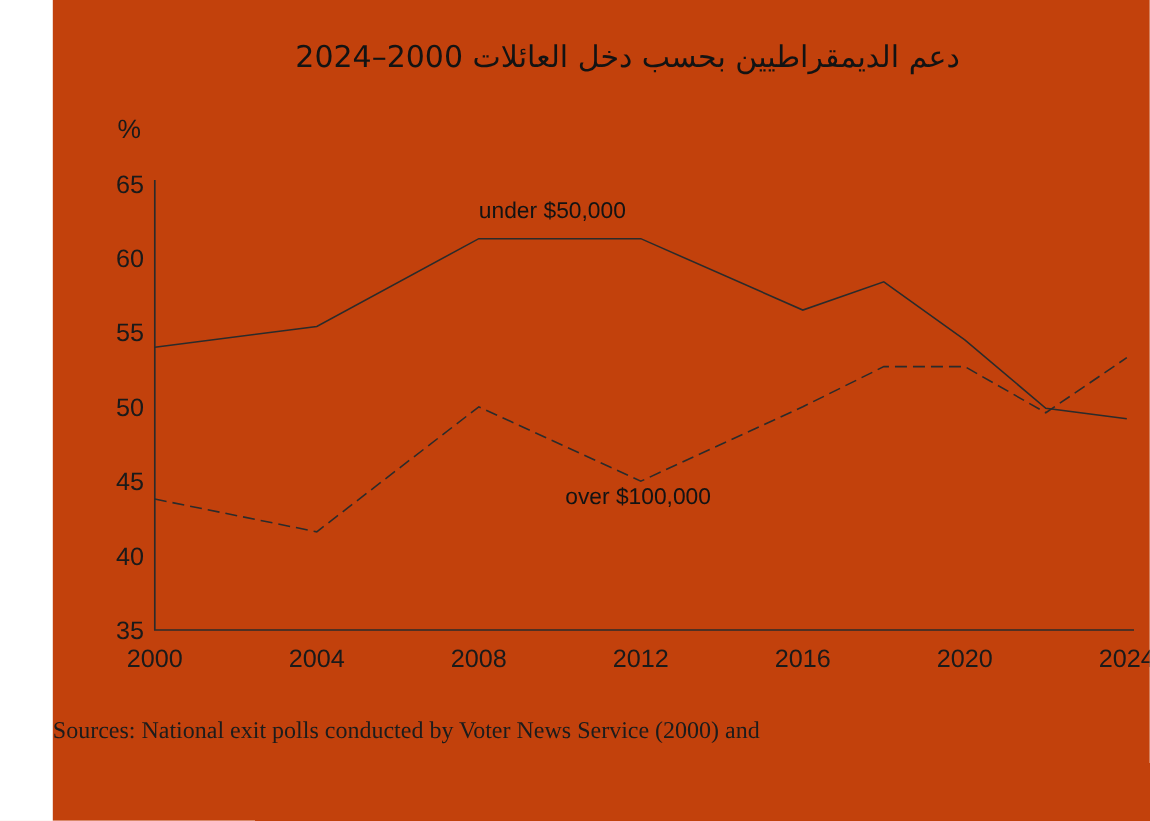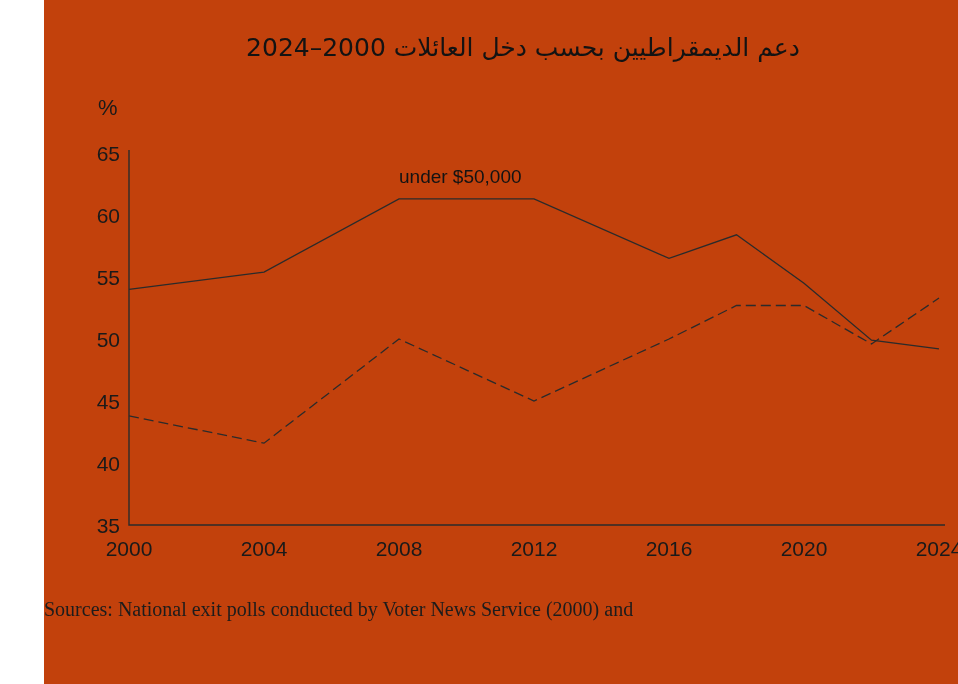--- a/index.html
+++ b/index.html
@@ -60,18 +60,19 @@
       <text x="490" y="556" text-anchor="middle" class="tick">2012</text>
       <text x="625" y="556" text-anchor="middle" class="tick">2016</text>
       <text x="760" y="556" text-anchor="middle" class="tick">2020</text>
       <text x="895" y="556" text-anchor="middle" class="tick">2024</text>
       <polyline points="85,289.4 220,272.04 355,198.88000000000005 490,198.88000000000005 625,258.4 692.5,234.84000000000003 760,283.20000000000005 827.5,340.24 895,348.91999999999996" class="line solid" stroke="#2b2b2b"></polyline>
       <polyline points="85,415.88000000000005 220,443.15999999999997 355,339 490,401 625,339 692.5,305.52 760,305.52 827.5,343.96 895,298.08000000000004" class="line dashed" stroke="#2b2b2b"></polyline>
     </svg>
 
   <div class="series-label under">under $50,000</div>
 
+  <div class="series-label over">over $100,000</div>
 
   <div class="sources">
     <div>Sources: National exit polls conducted by Voter News Service (2000) and</div>
   </div>
 
 </div>
 
 </body></html>

